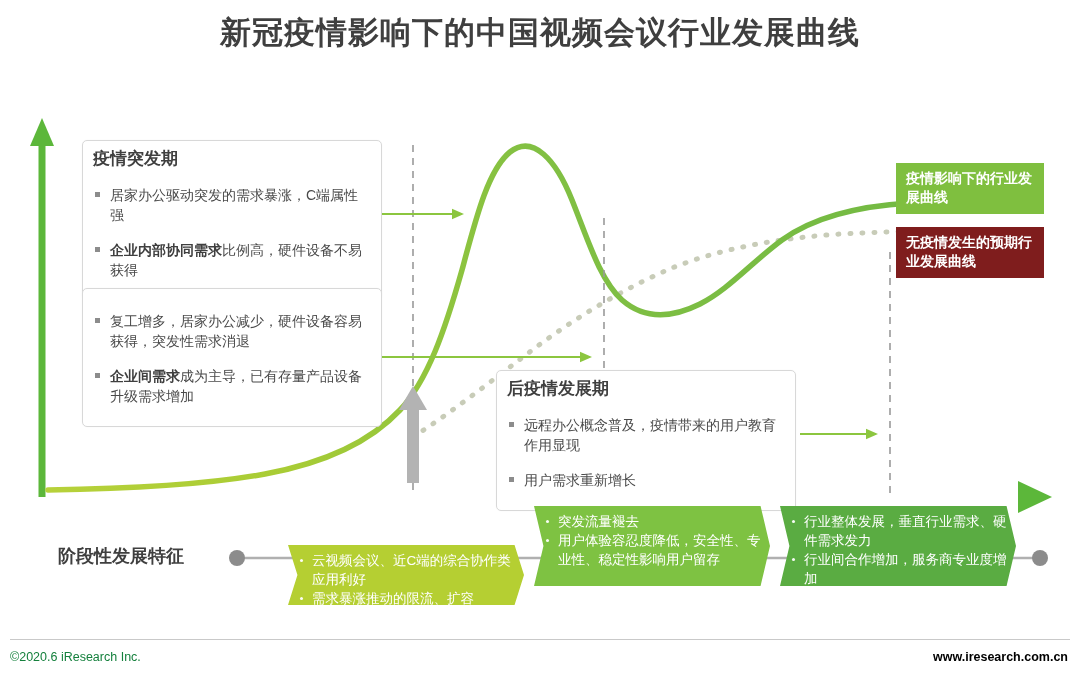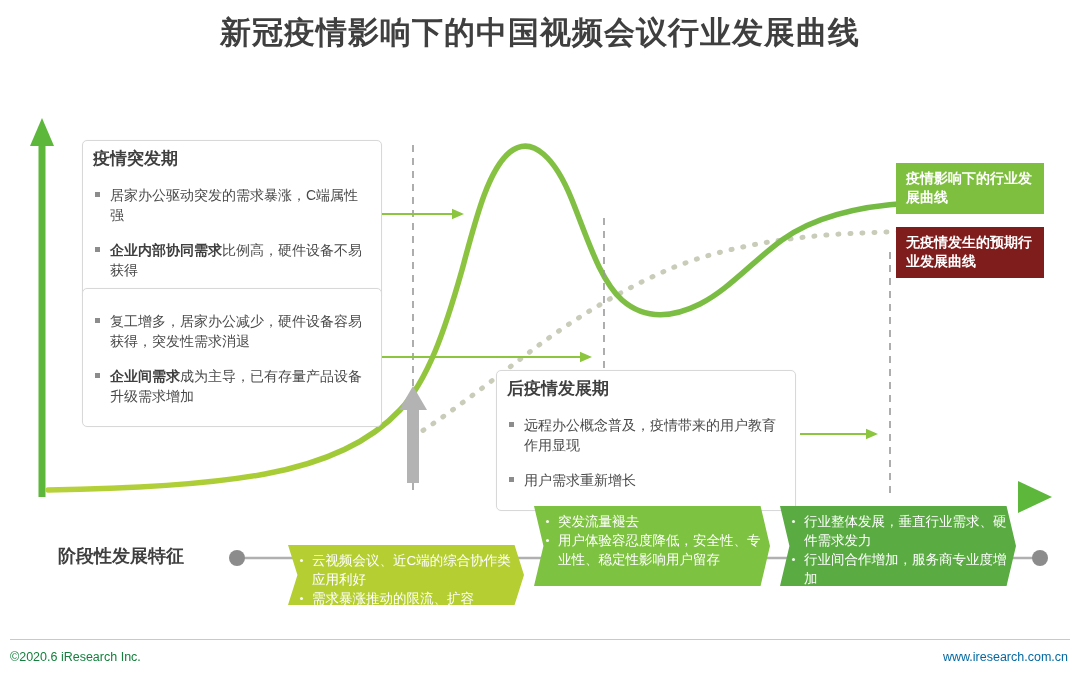--- a/index.html
+++ b/index.html
@@ -161,21 +161,22 @@
   .copyright {
     position: absolute;
     left: 10px; top: 650px;
     font-size: 12.5px;
     color: #15803d;
   }
   .website {
     position: absolute;
     right: 12px; top: 650px;
     font-size: 12.5px;
-    color: #0369a1;
+    color: #000000;
+    font-weight: bold;
   }
 </style>
 </head>
 <body>
 
 <div id="stage">
 
   <div class="title">新冠疫情影响下的中国视频会议行业发展曲线</div>
 
   <svg id="chartsvg" width="1080" height="678">

